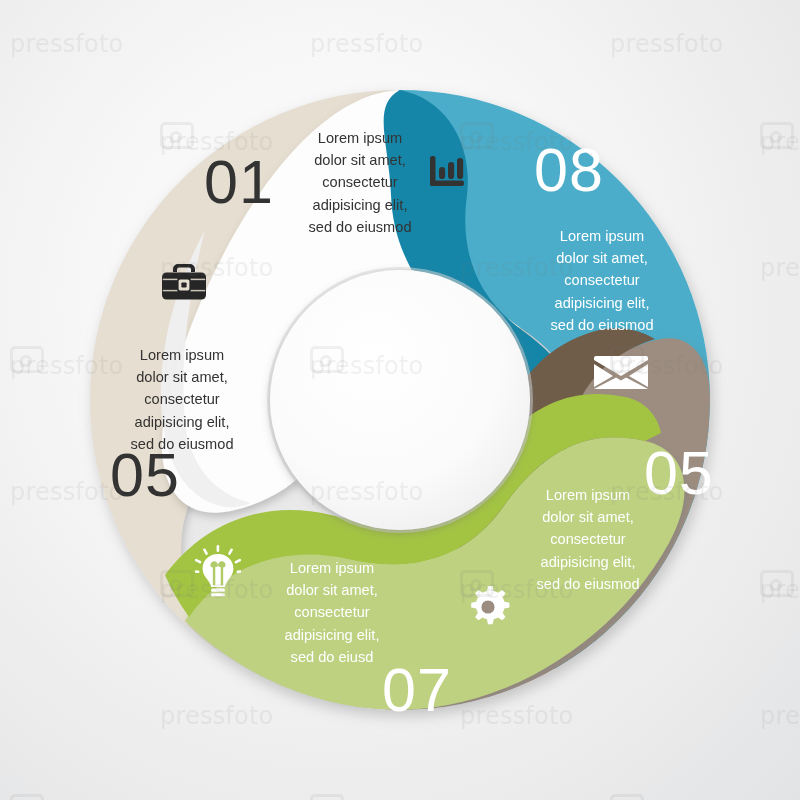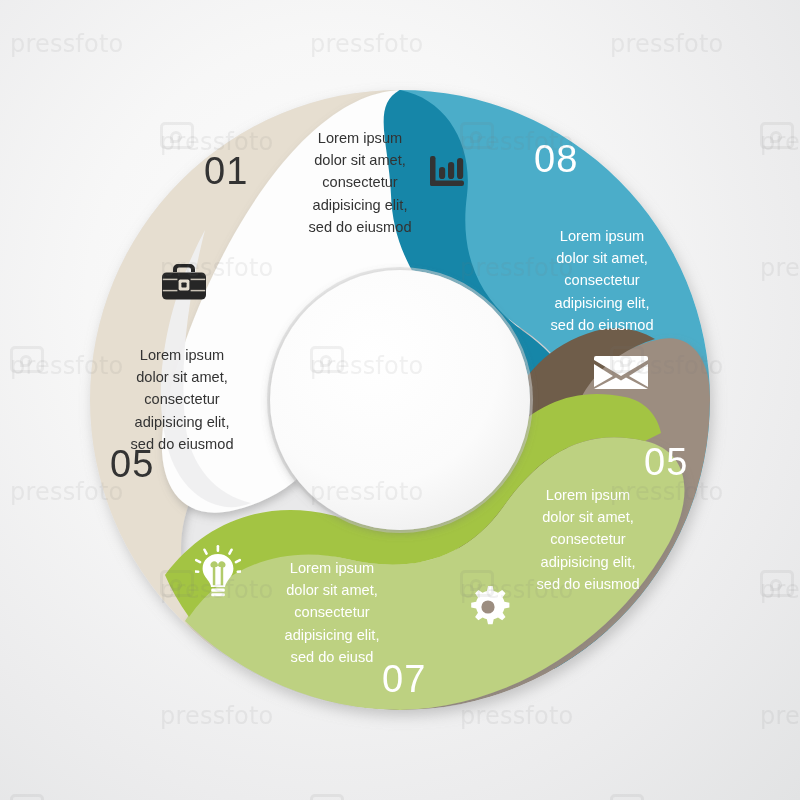--- a/index.html
+++ b/index.html
@@ -69,21 +69,21 @@
     height: 690px;
     z-index: 10;
   }
   #diagram svg { display: block; width: 690px; height: 690px; }
 
   
   .seg-num {
     position: absolute;
     font-family: "Liberation Sans", sans-serif;
     font-weight: 400;
-    font-size: 38px;
+    font-size: 61px;
     letter-spacing: 1px;
     line-height: 1;
     z-index: 25;
     white-space: nowrap;
   }
   .seg-body {
     position: absolute;
     font-family: "Liberation Sans", sans-serif;
     font-size: 14.6px;
     line-height: 1.52;

